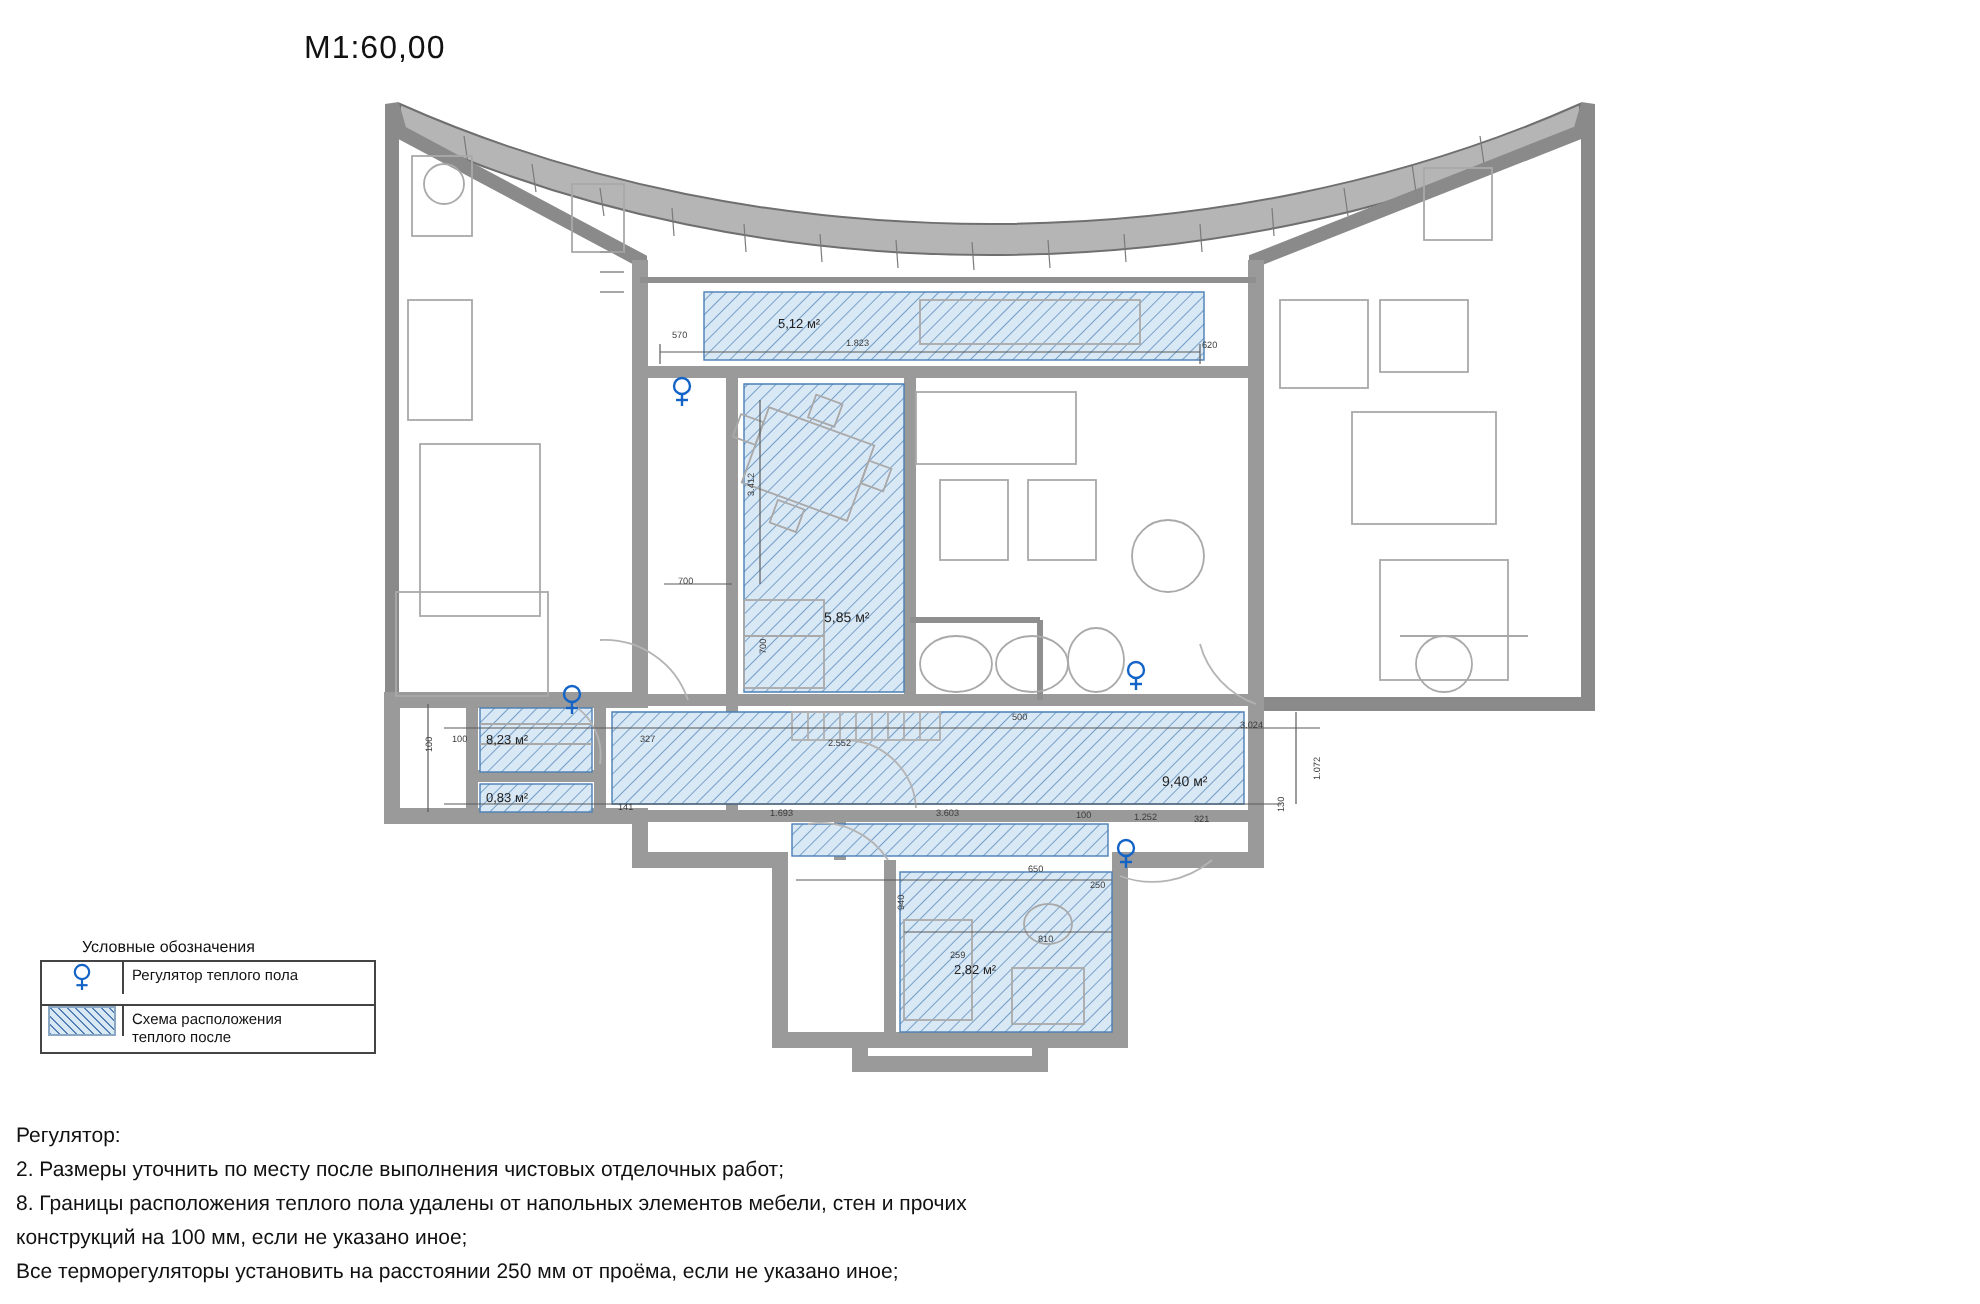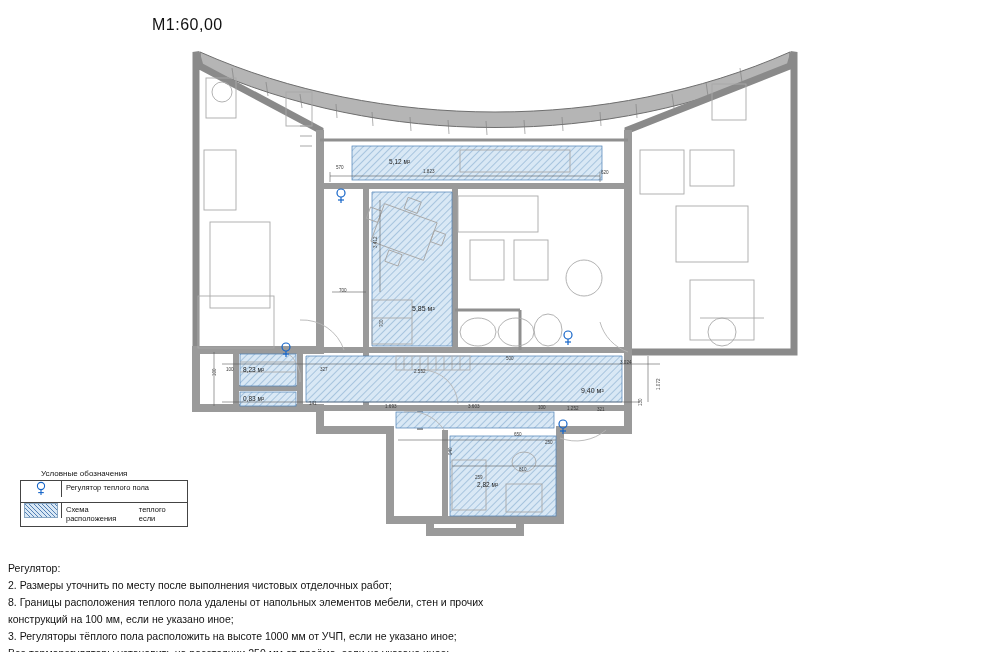--- a/index.html
+++ b/index.html
@@ -365,30 +365,29 @@
             <line x1="7" y1="8.6" x2="7" y2="14" stroke="#1464c8" stroke-width="1.1"></line>
             <line x1="4.2" y1="11.6" x2="9.8" y2="11.6" stroke="#1464c8" stroke-width="1.1"></line>
           </svg>
         </div>
         <div class="legend-text">Регулятор теплого пола</div>
       </div>
       <div class="legend-row">
         <div class="legend-swatch">
           <span class="hatch-swatch"></span>
         </div>
-        <div class="legend-text" style="flex-direction:row;align-items:flex-start;justify-content:center;">
+        <div class="legend-text" style="flex-direction:column;align-items:flex-start;justify-content:center;">
           <span>Схема расположения</span>
-          <span>теплого если</span>
+          <span>теплого после</span>
         </div>
       </div>
     </div>
   </div>
 
   <div class="notes">
     <div>Регулятор:</div>
     <div>2. Размеры уточнить по месту после выполнения чистовых отделочных работ;</div>
     <div>8. Границы расположения теплого пола удалены от напольных элементов мебели, стен и прочих</div>
     <div>конструкций на 100 мм, если не указано иное;</div>
-    <div>3. Регуляторы тёплого пола расположить на высоте 1000 мм от УЧП, если не указано иное;</div>
     <div>Все терморегуляторы установить на расстоянии 250 мм от проёма, если не указано иное;</div>
   </div>
 
 </div>
 
 </body></html>

